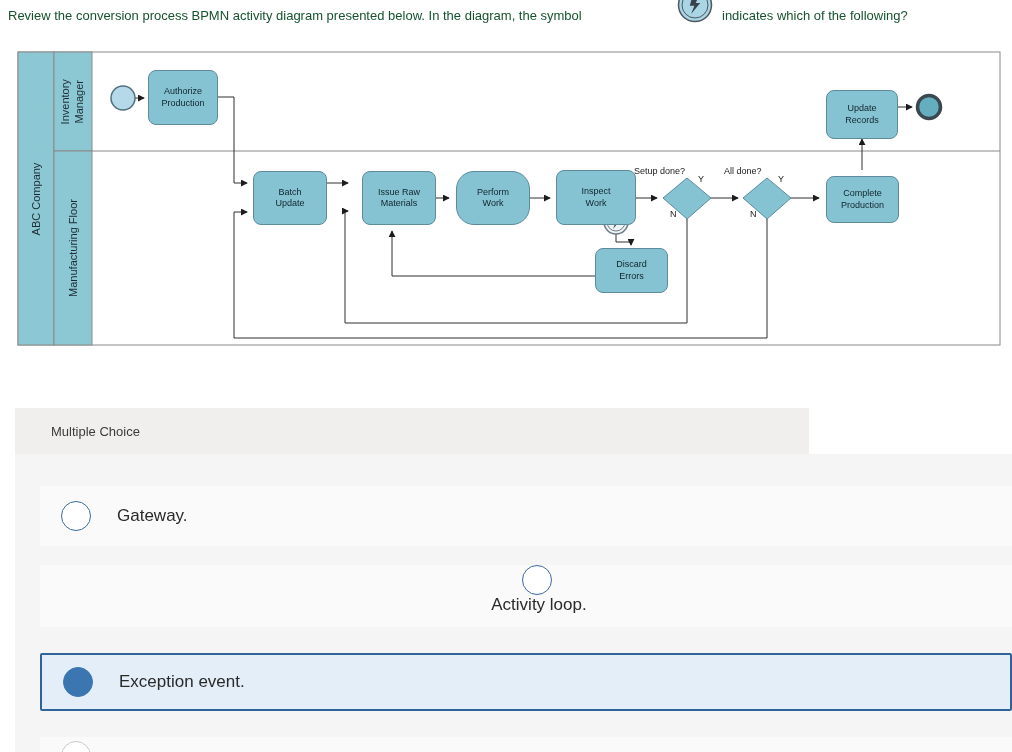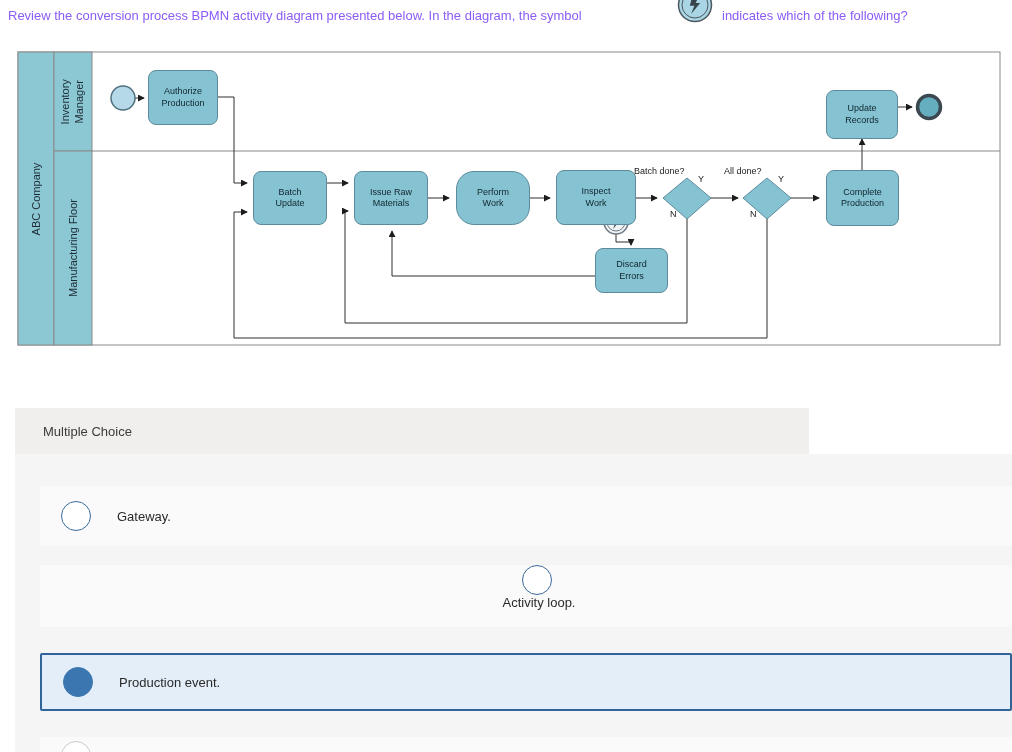--- a/index.html
+++ b/index.html
@@ -4,54 +4,54 @@
 <style>
   * { margin:0; padding:0; box-sizing:border-box; }
   html,body { background:#fff; }
   .page {
     position:relative; width:1012px; height:752px; overflow:hidden;
     background:#fff; font-family:"Liberation Sans", sans-serif;
   }
   .abs { position:absolute; }
 
   
-  .q-text { font-size:13px; color:#8b5cf6; white-space:nowrap; }
+  .q-text { font-size:13px; color:#14532d; white-space:nowrap; }
 
   
   .diagram-svg { position:absolute; left:0; top:0; }
   .node {
     position:absolute; background:#85c3d2; border:1px solid #5d8b9b;
     border-radius:8px; display:flex; align-items:center; justify-content:center;
     text-align:center; font-size:9px; line-height:1.25; color:#10242c; padding:14px;
     z-index:3;
   }
   .gw-label { position:absolute; font-size:9px; color:#1a1a1a; z-index:3; white-space:nowrap; }
   .vwrap { position:absolute; display:flex; align-items:center; justify-content:center; z-index:3; }
   .vwrap span { transform:rotate(-90deg); font-size:11px; color:#1c2b33; }
   .vwrap .one { white-space:nowrap; }
   .vwrap .two { width:64px; text-align:center; line-height:1.25; }
 
   
   .mc-bar {
     position:absolute; left:15px; top:408px; width:794px; height:46px;
-    background:#f0efee; display:flex; align-items:center; padding-left:28px;
+    background:#f0efee; display:flex; align-items:center; padding-left:36px;
   }
   .mc-bar-title { font-size:13px; color:#3b3b3b; }
   .mc-body { position:absolute; left:15px; top:454px; width:997px; height:298px; background:#f5f5f5; }
   .opt {
     position:absolute; left:40px; width:972px; background:#fafafa;
     display:flex; align-items:center; z-index:4;
   }
   .opt .radio {
     width:30px; height:30px; border-radius:50%; border:1.5px solid #3d6a9b;
     background:#fff; margin-left:21px; flex:0 0 auto;
   }
   .opt .radio.checked { background:#3b76b0; border-color:#3b76b0; }
   .opt .radio.ghost { border-color:#c9c9c9; margin-top:4px; align-self:flex-start; }
-  .opt .opt-label { font-size:13px; color:#2a2a2a; margin-left:26px; }
+  .opt .opt-label { font-size:17px; color:#2a2a2a; margin-left:26px; }
   .opt.selected { background:#e3eef9; border:2px solid #2f639a; border-radius:2px; }
   .opt1 { top:486px; height:60px; }
   .opt2 { top:565px; height:62px;flex-direction:column; }
   .opt3 { top:653px; height:58px; }
   .opt4 { top:737px; height:15px; align-items:flex-start; }
 </style>
 </head>
 <body>
 
 <div class="page">
@@ -111,28 +111,28 @@
   </div>
   <div class="vwrap" style="left:54px; top:52px; width:38px; height:99px;">
     <span class="two">Inventory Manager</span>
   </div>
   <div class="vwrap" style="left:54px; top:151px; width:38px; height:194px;">
     <span class="one">Manufacturing Floor</span>
   </div>
 
   <div class="node" style="left:148px; top:70px;  width:70px; height:55px;">Authorize Production</div>
   <div class="node" style="left:253px; top:171px; width:74px; height:54px;">Batch Update</div>
-  <div class="node" style="left:354px; top:171px; width:74px; height:54px;">Issue Raw Materials</div>
+  <div class="node" style="left:362px; top:171px; width:74px; height:54px;">Issue Raw Materials</div>
   <div class="node" style="left:456px; top:171px; width:74px; height:54px;border-radius:18px;">Perform Work</div>
   <div class="node" style="left:556px; top:170px; width:80px; height:55px;">Inspect Work</div>
   <div class="node" style="left:595px; top:248px; width:73px; height:45px;">Discard Errors</div>
-  <div class="node" style="left:826px; top:170px; width:73px; height:56px;">Complete Production</div>
+  <div class="node" style="left:826px; top:176px; width:73px; height:47px;">Complete Production</div>
   <div class="node" style="left:826px; top:90px;  width:72px; height:49px;">Update Records</div>
 
-  <div class="gw-label" style="left:634px; top:166px;">Batch done?</div>
+  <div class="gw-label" style="left:634px; top:166px;">Setup done?</div>
   <div class="gw-label" style="left:698px; top:174px;">Y</div>
   <div class="gw-label" style="left:670px; top:209px;">N</div>
   <div class="gw-label" style="left:724px; top:166px;">All done?</div>
   <div class="gw-label" style="left:778px; top:174px;">Y</div>
   <div class="gw-label" style="left:750px; top:209px;">N</div>
 
   <div class="mc-bar">
     <span class="mc-bar-title">Multiple Choice</span>
   </div>
   <div class="mc-body"></div>
@@ -142,20 +142,20 @@
     <span class="opt-label">Gateway.</span>
   </div>
 
   <div class="opt opt2">
     <span class="radio"></span>
     <span class="opt-label">Activity loop.</span>
   </div>
 
   <div class="opt opt3 selected">
     <span class="radio checked"></span>
-    <span class="opt-label">Production event.</span>
+    <span class="opt-label">Exception event.</span>
   </div>
 
   <div class="opt opt4">
     <span class="radio ghost"></span>
   </div>
 
 </div>
 
 </body></html>

